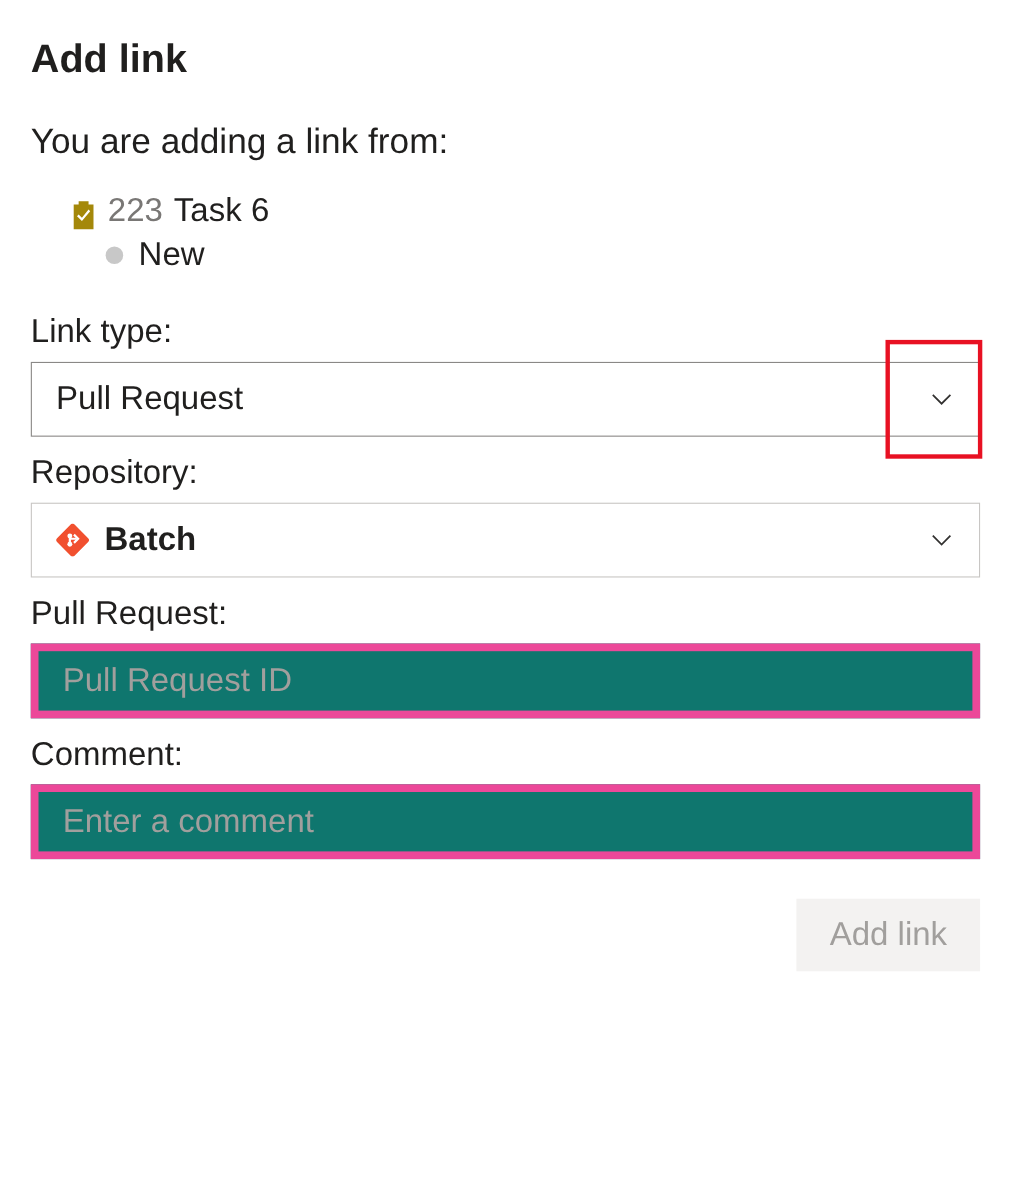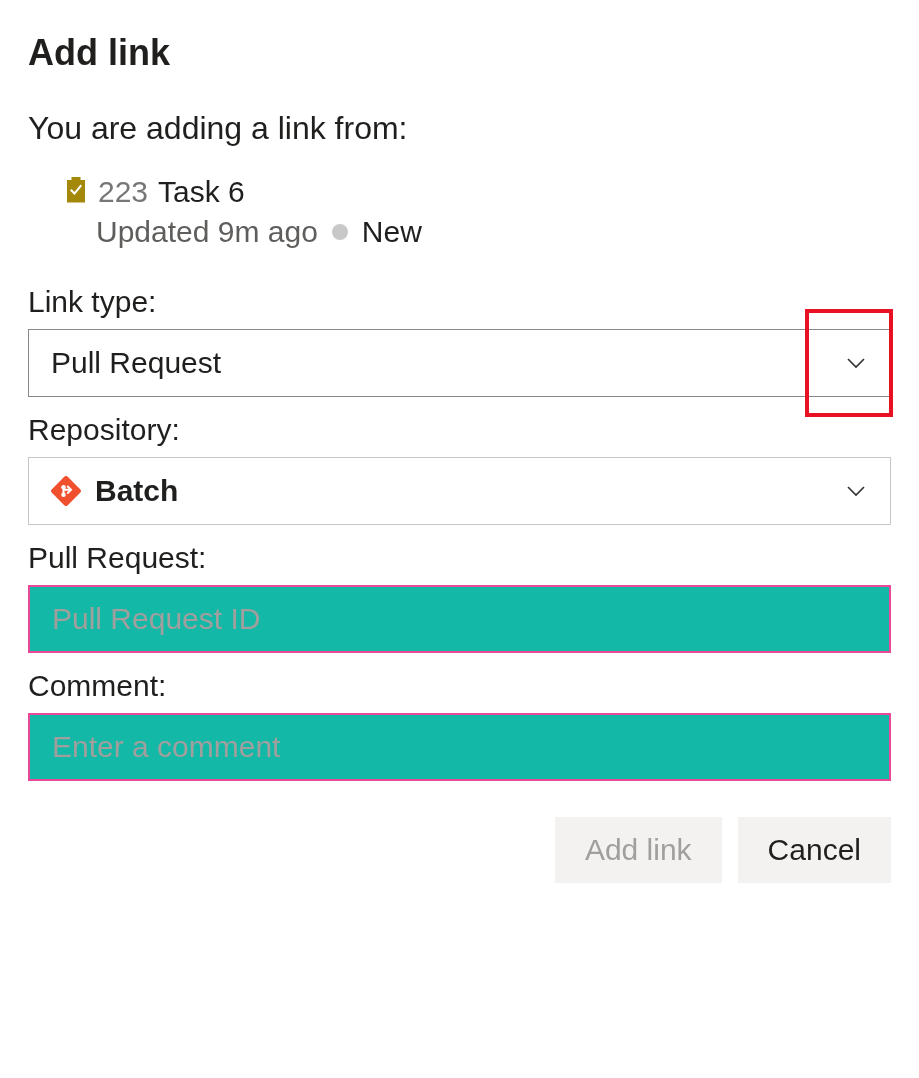--- a/index.html
+++ b/index.html
@@ -25,21 +25,21 @@
       font-weight: 400;
       color: #201f1e;
       margin-bottom: 28px;
     }
     .work-item-card {
       margin-left: 36px;
       margin-bottom: 36px;
     }
     .work-item-header {
       display: flex;
-      align-items: flex-start;
+      align-items: flex-end;
       gap: 10px;
       font-size: 30px;
       margin-bottom: 6px;
     }
     .task-icon {
       display: inline-flex;
       width: 24px;
       height: 28px;
       align-items: center;
       justify-content: center;
@@ -130,22 +130,22 @@
       display: inline-flex;
       width: 30px;
       height: 30px;
     }
     .repo-icon svg {
       width: 30px;
       height: 30px;
     }
     .text-input {
       width: 100%;
-      border: 2px solid #ec4899;
-      background: #14b8a6;
+      border: 7px solid #ec4899;
+      background: #0f766e;
       height: 68px;
       padding: 0 22px;
       font-size: 30px;
       color: #201f1e;
       font-family: inherit;
     }
     .text-input::placeholder {
       color: #a19f9d;
     }
     .button-row {
@@ -180,21 +180,20 @@
     <span class="task-icon">
       <svg viewBox="0 0 16 18">
         <path fill="#a4880a" d="M2 3 L2 18 L14 18 L14 3 L11 3 L11 1 L5 1 L5 3 Z"></path>
         <path fill="#ffffff" d="M5 9 L7 11 L11 6 L12 7 L7 13 L4 10 Z"></path>
       </svg>
     </span>
     <span class="work-item-id">223</span>
     <span class="work-item-title">Task 6</span>
   </div>
   <div class="work-item-meta">
-    <span>Updated 9m ago</span>
     <span class="status-dot"></span>
     <span class="work-item-state">New</span>
   </div>
 </div>
 
 <div class="field-group">
   <label class="field-label">Link type:</label>
   <div class="select-wrap">
     <div class="select-control">
       <span class="select-value">Pull Request</span>
@@ -237,14 +236,13 @@
   <input type="text" class="text-input" placeholder="Pull Request ID" style="">
 </div>
 
 <div class="field-group">
   <label class="field-label">Comment:</label>
   <input type="text" class="text-input" placeholder="Enter a comment" style="">
 </div>
 
 <div class="button-row">
   <button class="btn disabled">Add link</button>
-  <button class="btn">Cancel</button>
 </div>
 
 </body></html>

